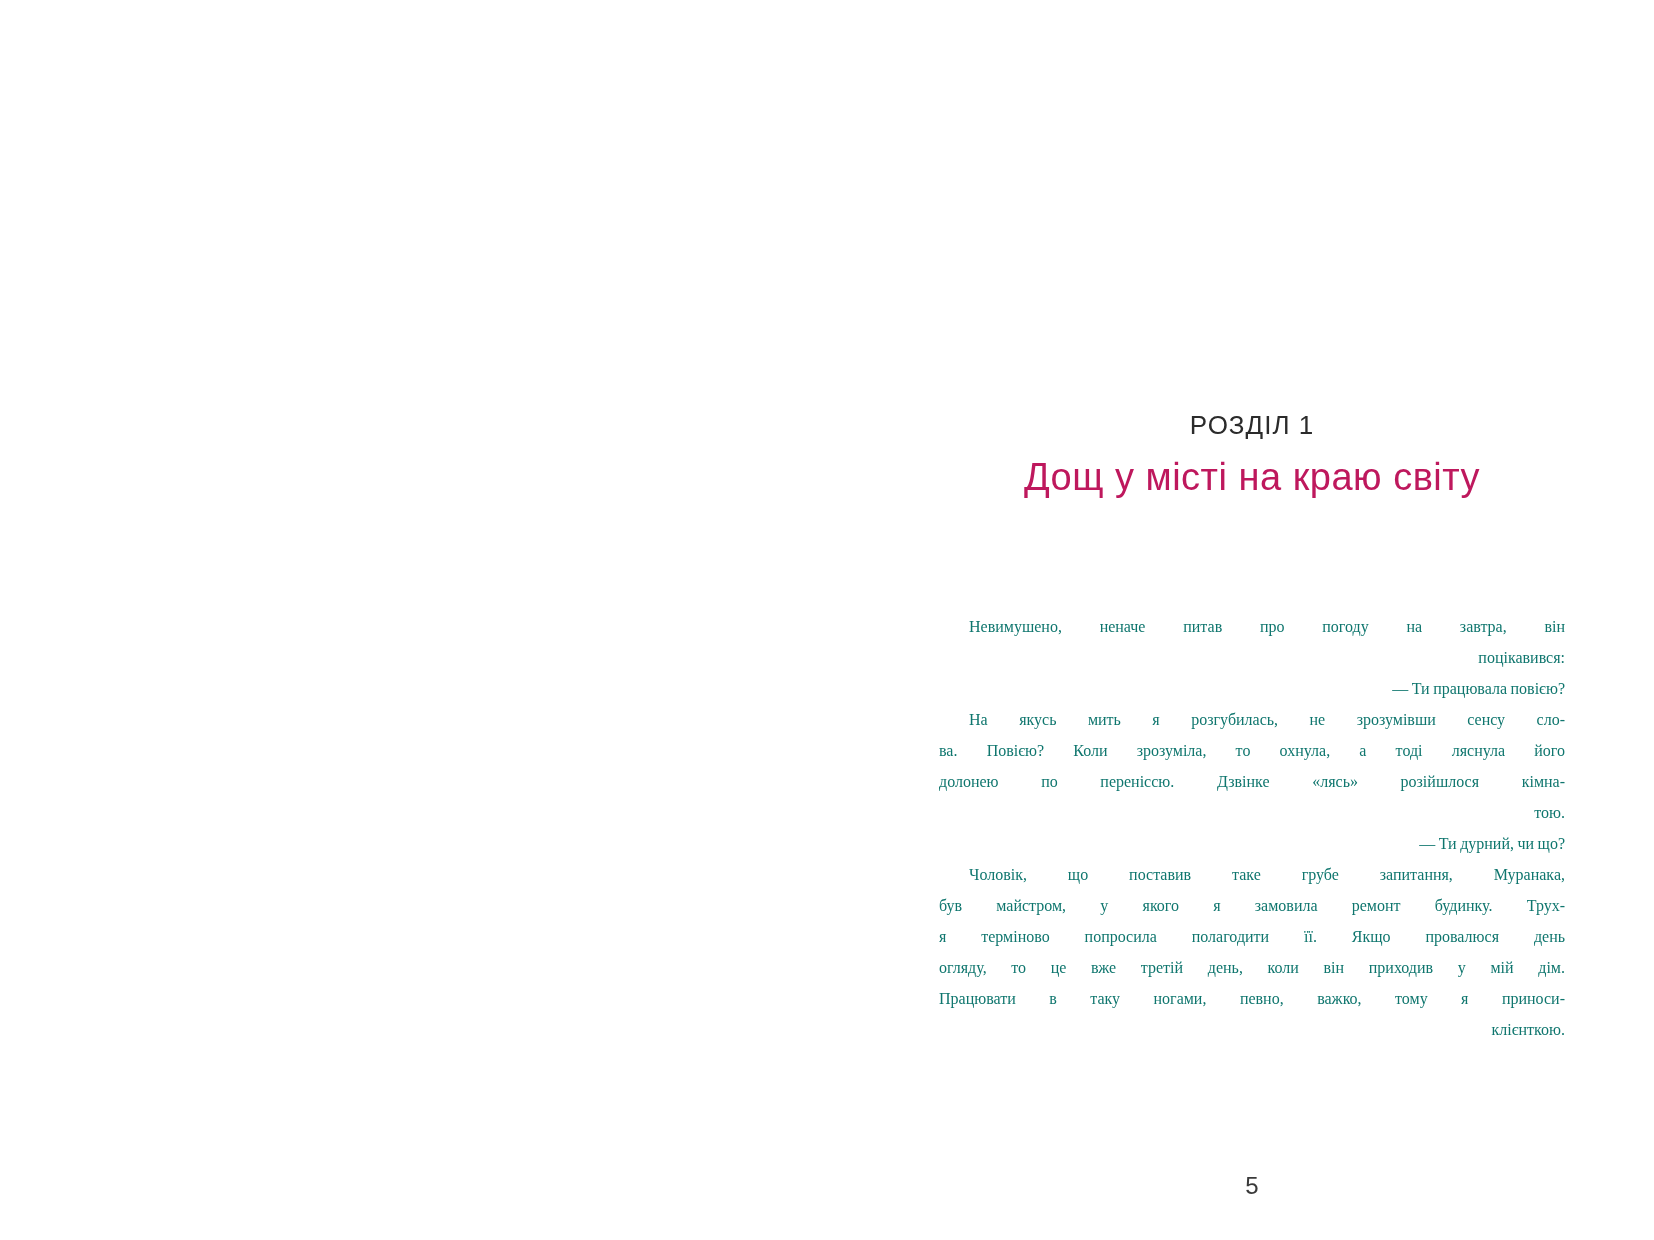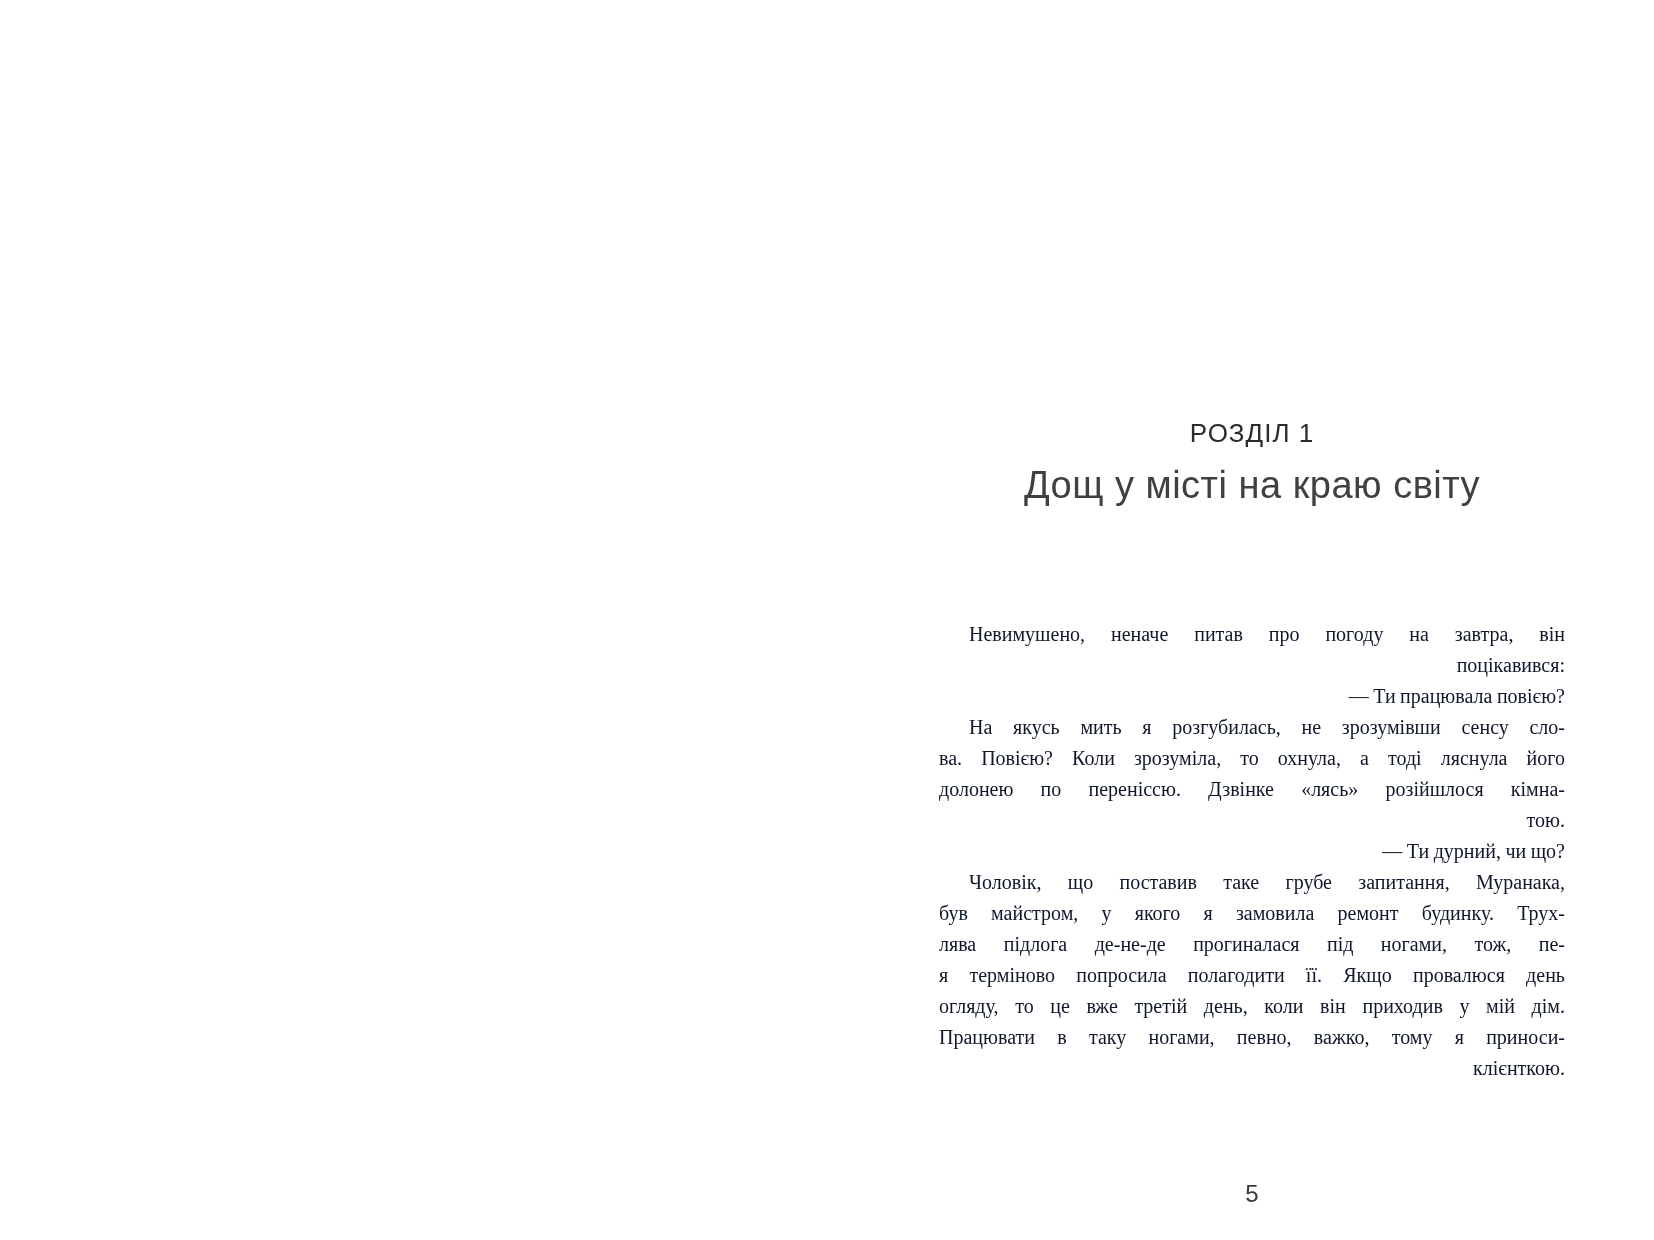--- a/index.html
+++ b/index.html
@@ -11,21 +11,21 @@
     position: relative;
     width: 1654px;
     height: 1240px;
     background: #ffffff;
     overflow: hidden;
     font-family: "Liberation Serif", serif;
   }
   .text-column {
     position: absolute;
     left: 939px;
-    top: 8px;
+    top: 0;
     width: 626px;
     height: 896px;
   }
   .chapter-label {
     position: absolute;
     left: 0;
     top: 410px;
     width: 626px;
     text-align: center;
     font-family: "Liberation Sans", sans-serif;
@@ -37,30 +37,30 @@
   .chapter-title {
     position: absolute;
     left: -60px;
     top: 456px;
     width: 746px;
     text-align: center;
     font-family: "Liberation Sans", sans-serif;
     font-size: 38px;
     font-weight: 400;
     letter-spacing: 0.5px;
-    color: #404040;
+    color: #be185d;
     white-space: nowrap;
   }
   .body-text {
     position: absolute;
     left: 0;
     top: 611px;
     width: 626px;
-    color: #0f172a;
-    font-size: 20px;
+    color: #0f766e;
+    font-size: 16px;
     line-height: 31px;
     word-spacing: -0.5px;
   }
   .body-text .line {
     display: block;
     width: 626px;
     white-space: nowrap;
     text-align: right;
   }
   .body-text .line.just {
@@ -94,21 +94,20 @@
         <div class="line indent just">Невимушено, неначе питав про погоду на завтра, він</div>
         <div class="line">поцікавився:</div>
         <div class="line indent">— Ти працювала повією?</div>
         <div class="line indent just">На якусь мить я розгубилась, не зрозумівши сенсу сло-</div>
         <div class="line just">ва. Повією? Коли зрозуміла, то охнула, а тоді ляснула його</div>
         <div class="line just">долонею по переніссю. Дзвінке «лясь» розійшлося кімна-</div>
         <div class="line">тою.</div>
         <div class="line indent">— Ти дурний, чи що?</div>
         <div class="line indent just">Чоловік, що поставив таке грубе запитання, Муранака,</div>
         <div class="line just">був майстром, у якого я замовила ремонт будинку. Трух-</div>
-        <div class="line just">лява підлога де-не-де прогиналася під ногами, тож, пе-</div>
         <div class="line just">я терміново попросила полагодити її. Якщо провалюся день</div>
         <div class="line just">огляду, то це вже третій день, коли він приходив у мій дім.</div>
         <div class="line just">Працювати в таку ногами, певно, важко, тому я приноси-</div>
         <div class="line">клієнткою.</div>
       </div>
     <div class="page-number">5</div>
   </div>
 </div>
 
 </body></html>

